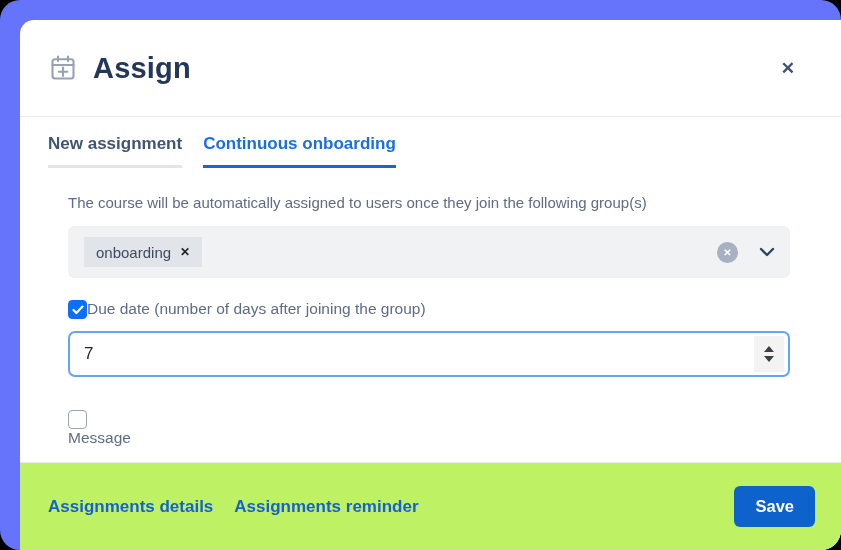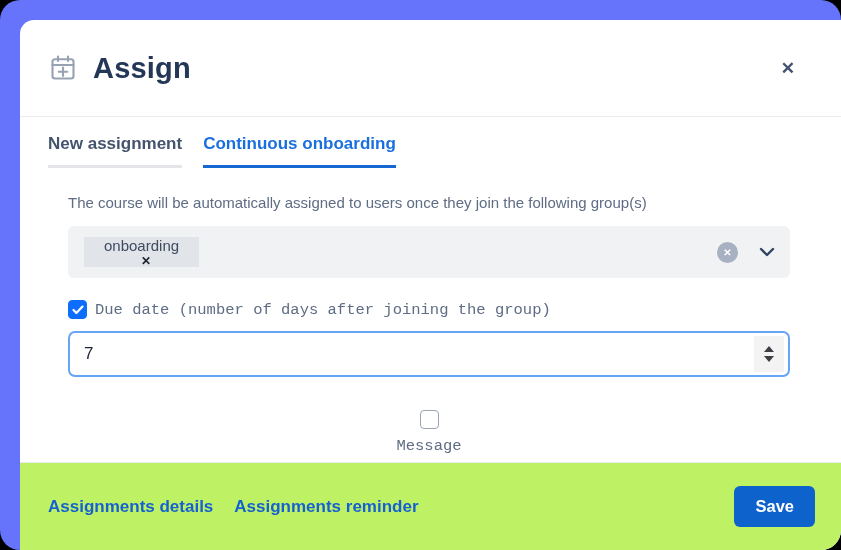--- a/index.html
+++ b/index.html
@@ -57,45 +57,44 @@
   .multiselect {
     height: 52px;
     background: #f0f2f4;
     border-radius: 6px;
     display: flex; align-items: center;
     padding: 0 15px 0 16px;
     cursor: pointer;
   }
   .chip {
     display: flex; align-items: center;
-    height: 30px; padding: 0 20px;
+    height: 30px; padding: 0 12px;
     background: #e1e4e8; border-radius: 0;
-    font-size: 15px; color: #3e4c61; flex-direction: column;
+    font-size: 15px; color: #3e4c61;
   }
   .chip-remove {
     margin-left: 9px;
     font-size: 12px; font-weight: 700; color: #1d2430;
     cursor: pointer;
   }
   .ms-spacer { flex: 1; }
   .clear-btn {
     width: 21px; height: 21px; border-radius: 50%;
     background: #a7b1c2;
     color: #ffffff; font-size: 10px; font-weight: 700;
     display: flex; align-items: center; justify-content: center;
     margin-right: 21px; cursor: pointer;
   }
   .chevron { width: 16px; height: 10px; cursor: pointer; }
   
   .checkbox-row {
-    display: flex; align-items: center; gap: 8px;
+    display: flex; align-items: flex-start; gap: 0;
     margin-top: 22px;
     font-size: 15.5px; color: #5e6c84;
     cursor: pointer;
-    font-family: Liberation Mono, monospace;
   }
   .checkbox-row.message-row { margin-top: 33px; flex-direction: column; }
   .checkbox {
     width: 19px; height: 19px; border-radius: 4px;
     background: #ffffff; border: 1.5px solid #9aa4b2;
     display: flex; align-items: center; justify-content: center;
     flex: 0 0 auto;
   }
   .checkbox svg { display: none; }
   .checkbox.checked { background: #0d6efd; border-color: #0d6efd; }

